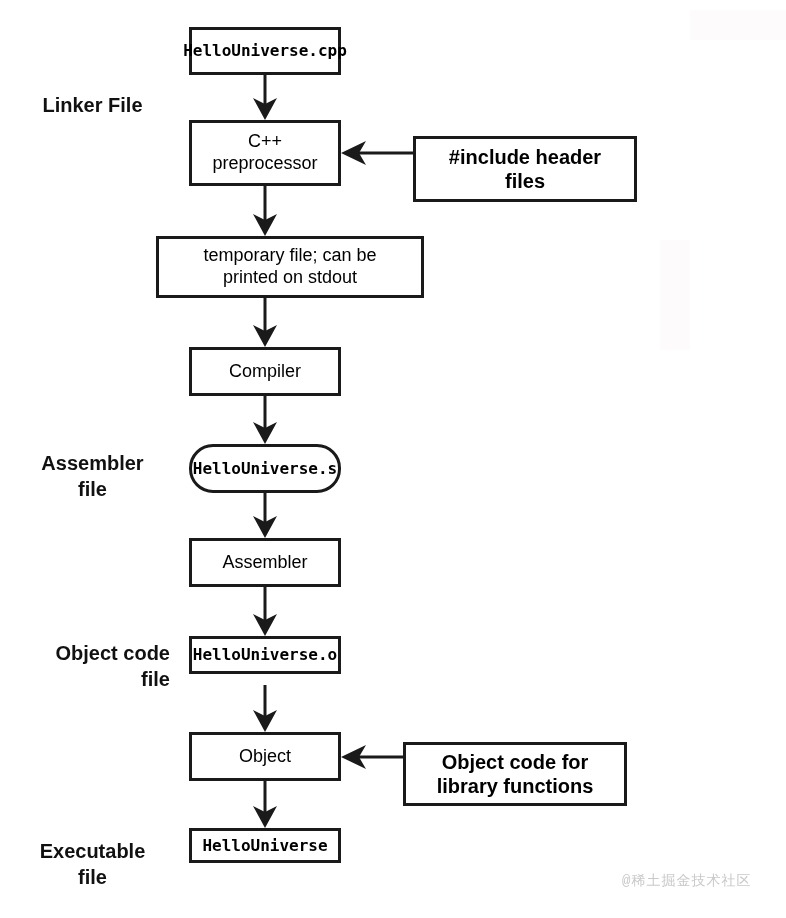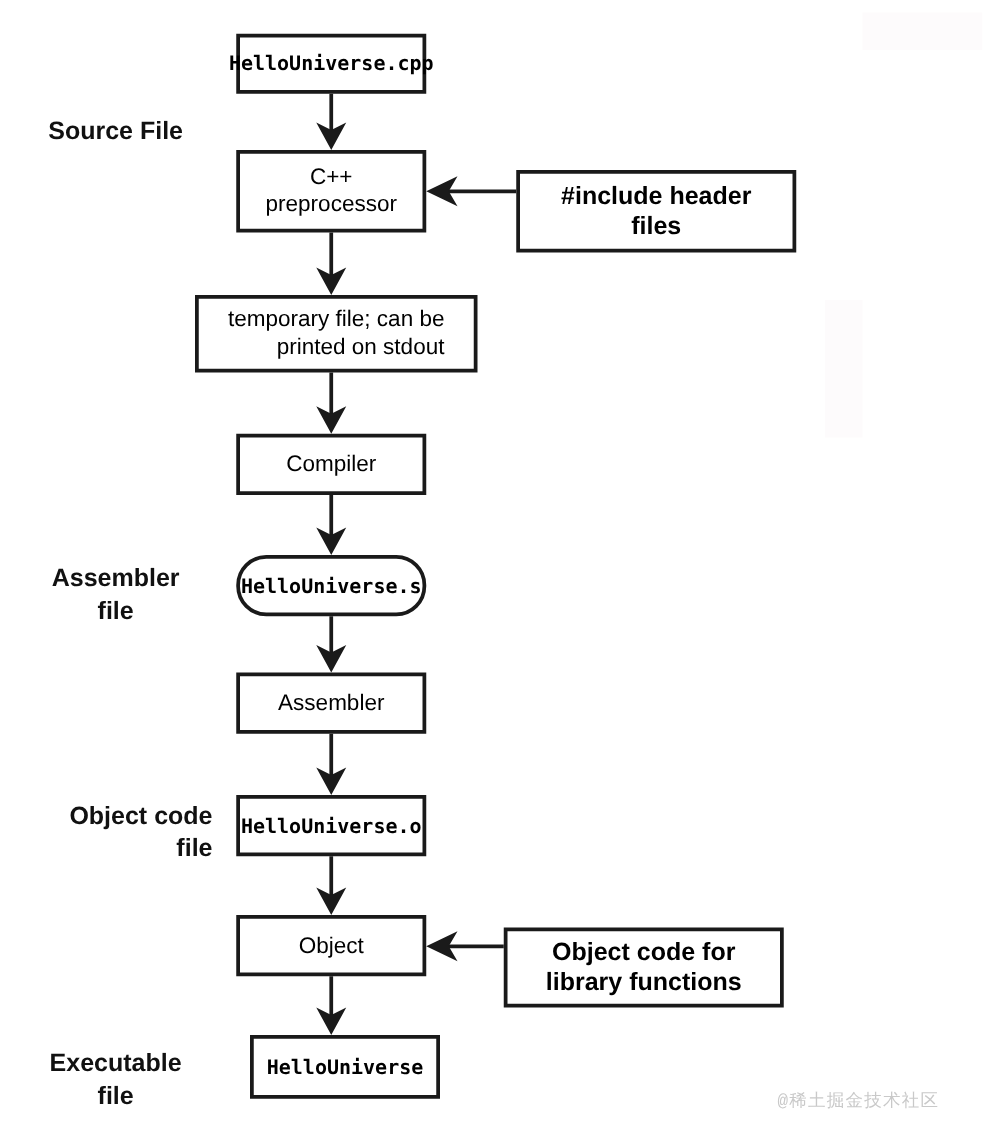--- a/index.html
+++ b/index.html
@@ -88,39 +88,39 @@
   <div class="ghost" style="left:660px; top:240px; width:30px; height:110px;"></div>
 
   <div class="node mono" style="left:189px; top:27px; width:152px; height:48px; white-space:pre-line;">HelloUniverse.cpp</div>
 
   <div class="node plain" style="left:189px; top:120px; width:152px; height:66px; white-space:pre-line;">C++
 preprocessor</div>
 
   <div class="node strong" style="left:413px; top:120px; width:224px; height:66px; white-space:pre-line;">#include header
 files</div>
 
-  <div class="node plain" style="left:156px; top:236px; width:226px; height:62px; white-space:pre-line;text-align:right;">temporary file; can be
+  <div class="node plain" style="left:156px; top:236px; width:268px; height:62px; white-space:pre-line;">temporary file; can be
 printed on stdout</div>
 
   <div class="node plain" style="left:189px; top:347px; width:152px; height:49px; white-space:pre-line;">Compiler</div>
 
   <div class="node mono" style="left:189px; top:444px; width:152px; height:49px; white-space:pre-line;border-radius:24px;">HelloUniverse.s</div>
 
   <div class="node plain" style="left:189px; top:538px; width:152px; height:49px; white-space:pre-line;">Assembler</div>
 
-  <div class="node mono" style="left:189px; top:636px; width:152px; height:49px; white-space:pre-line;">HelloUniverse.o</div>
+  <div class="node mono" style="left:189px; top:636px; width:152px; height:38px; white-space:pre-line;">HelloUniverse.o</div>
 
   <div class="node plain" style="left:189px; top:732px; width:152px; height:49px; white-space:pre-line;">Object</div>
 
   <div class="node strong" style="left:403px; top:726px; width:224px; height:64px; white-space:pre-line;">Object code for
 library functions</div>
 
-  <div class="node mono" style="left:200px; top:828px; width:152px; height:51px; white-space:pre-line;">HelloUniverse</div>
+  <div class="node mono" style="left:189px; top:828px; width:152px; height:35px; white-space:pre-line;">HelloUniverse</div>
 
-  <div class="side-label" style="left:15px; top:92px; width:155px;">Source File</div>
+  <div class="side-label" style="left:15px; top:92px; width:155px;">Linker File</div>
 
   <div class="side-label" style="left:15px; top:450px; width:155px;">Assembler
 file</div>
 
   <div class="side-label" style="left:15px; top:640px; width:155px;text-align:right;">Object code
 file</div>
 
   <div class="side-label" style="left:15px; top:838px; width:155px;">Executable
 file</div>
 

